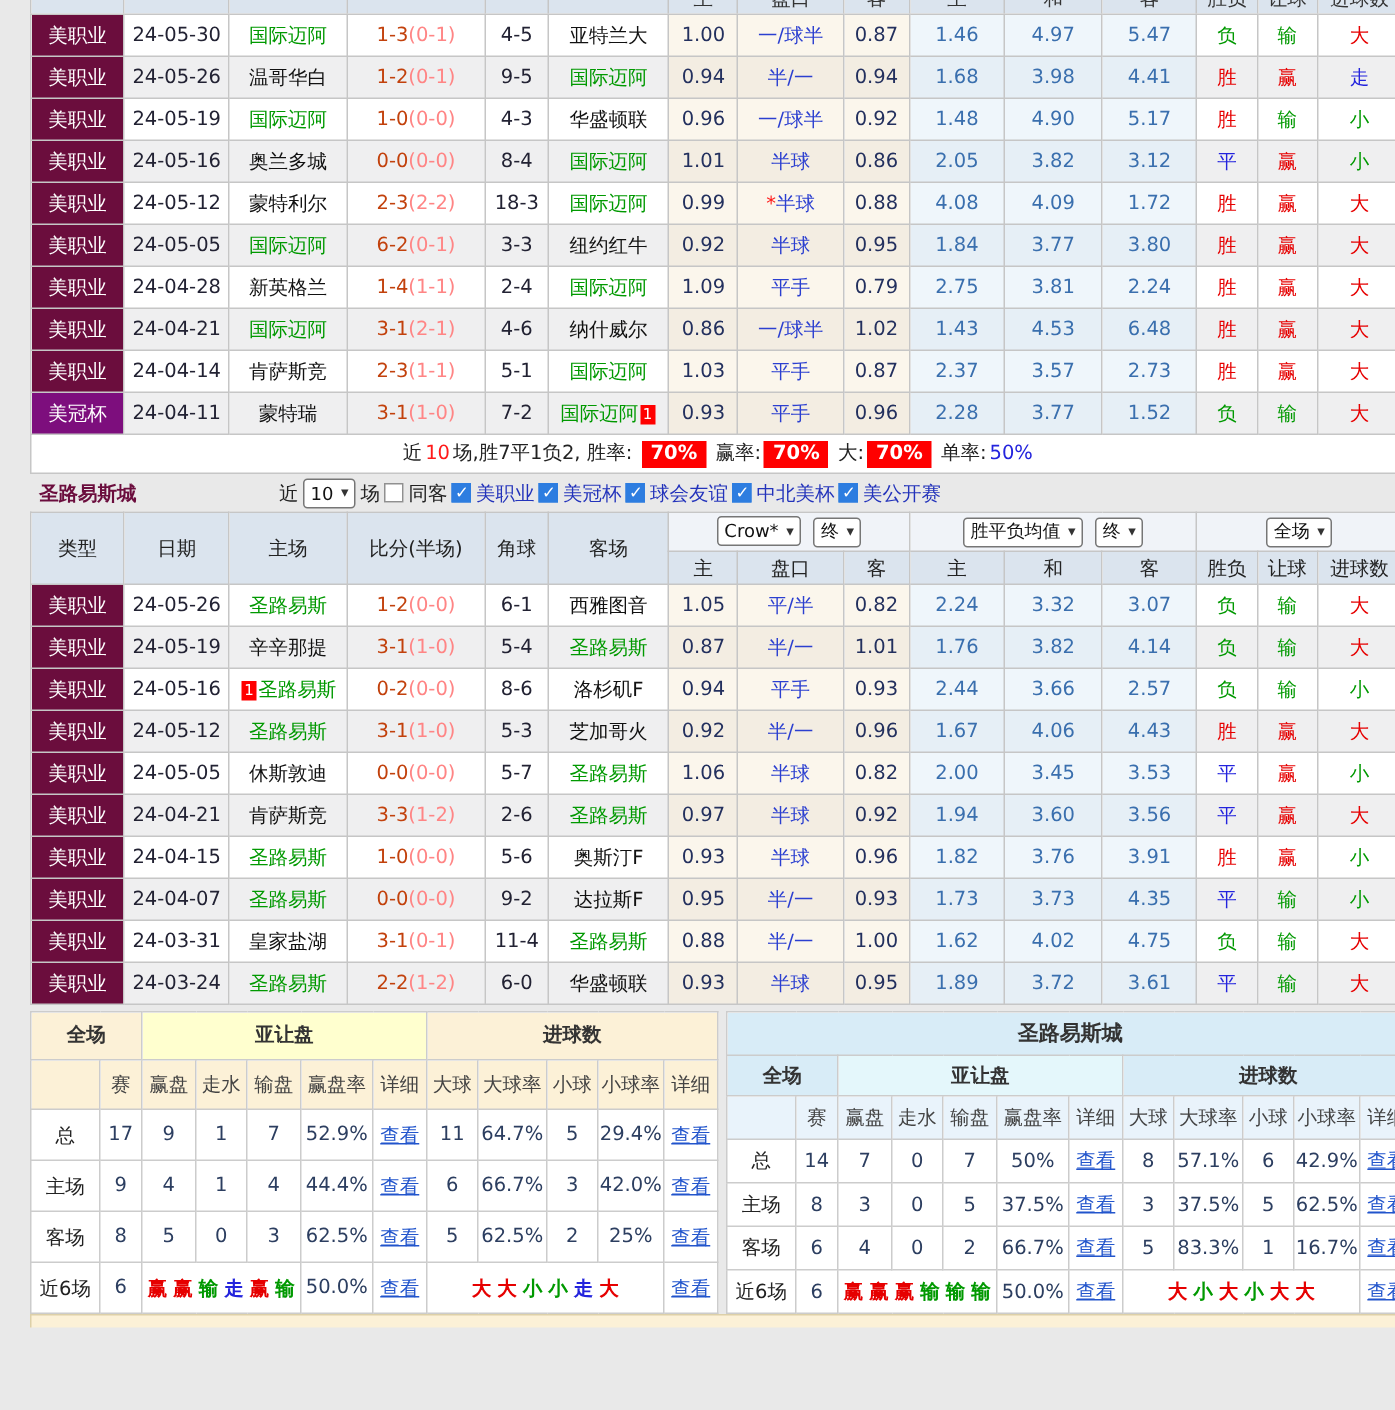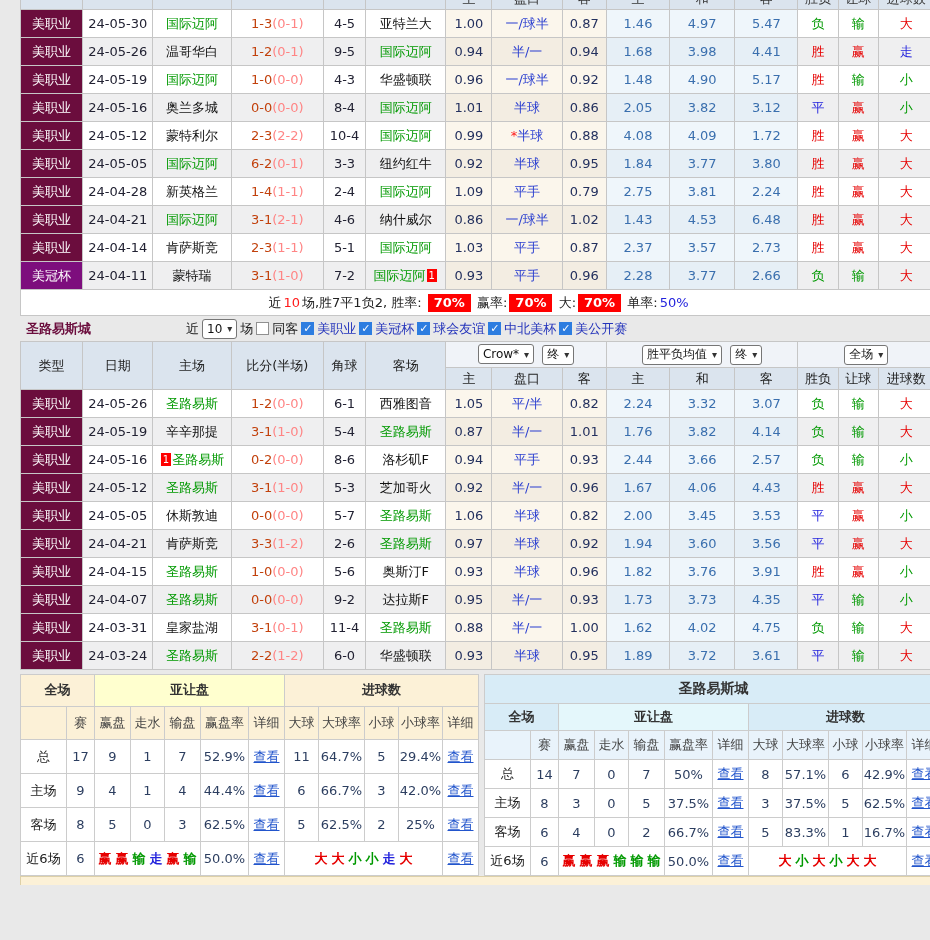--- a/index.html
+++ b/index.html
@@ -228,21 +228,21 @@
             <td class="c-eu num-eu">3.12</td>
             <td class="t-b">平</td>
             <td class="t-r">赢</td>
             <td class="t-g">小</td>
           </tr>
           <tr>
             <td class="lg lg-mls">美职业</td>
             <td class="date">24-05-12</td>
             <td class="team"><span>蒙特利尔</span></td>
             <td class="score"><span class="sc">2-3</span><span class="half">(2-2)</span></td>
-            <td class="ck">10-4</td>
+            <td class="ck">18-3</td>
             <td class="team"><span class="focus">国际迈阿</span></td>
             <td class="c-ah num-ah">0.99</td>
             <td class="c-ah line"><span class="star">*</span><span>半球</span></td>
             <td class="c-ah num-ah">0.88</td>
             <td class="c-eu num-eu">4.08</td>
             <td class="c-eu num-eu">4.09</td>
             <td class="c-eu num-eu">1.72</td>
             <td class="t-r">胜</td>
             <td class="t-r">赢</td>
             <td class="t-r">大</td>
@@ -320,21 +320,21 @@
             <td class="date">24-04-11</td>
             <td class="team"><span>蒙特瑞</span></td>
             <td class="score"><span class="sc">3-1</span><span class="half">(1-0)</span></td>
             <td class="ck">7-2</td>
             <td class="team"><span class="focus">国际迈阿</span><span class="badge1">1</span></td>
             <td class="c-ah num-ah">0.93</td>
             <td class="c-ah line">平手</td>
             <td class="c-ah num-ah">0.96</td>
             <td class="c-eu num-eu">2.28</td>
             <td class="c-eu num-eu">3.77</td>
-            <td class="c-eu num-eu">2.66</td>
+            <td class="c-eu num-eu">1.52</td>
             <td class="t-g">负</td>
             <td class="t-g">输</td>
             <td class="t-r">大</td>
           </tr>
         </tbody>
     </table>
 
     <div class="summary">
       <span>近</span><span class="red-txt">10</span><span>场,胜7平1负2, 胜率:</span>
       <span class="pbadge badge-red">70%</span>

